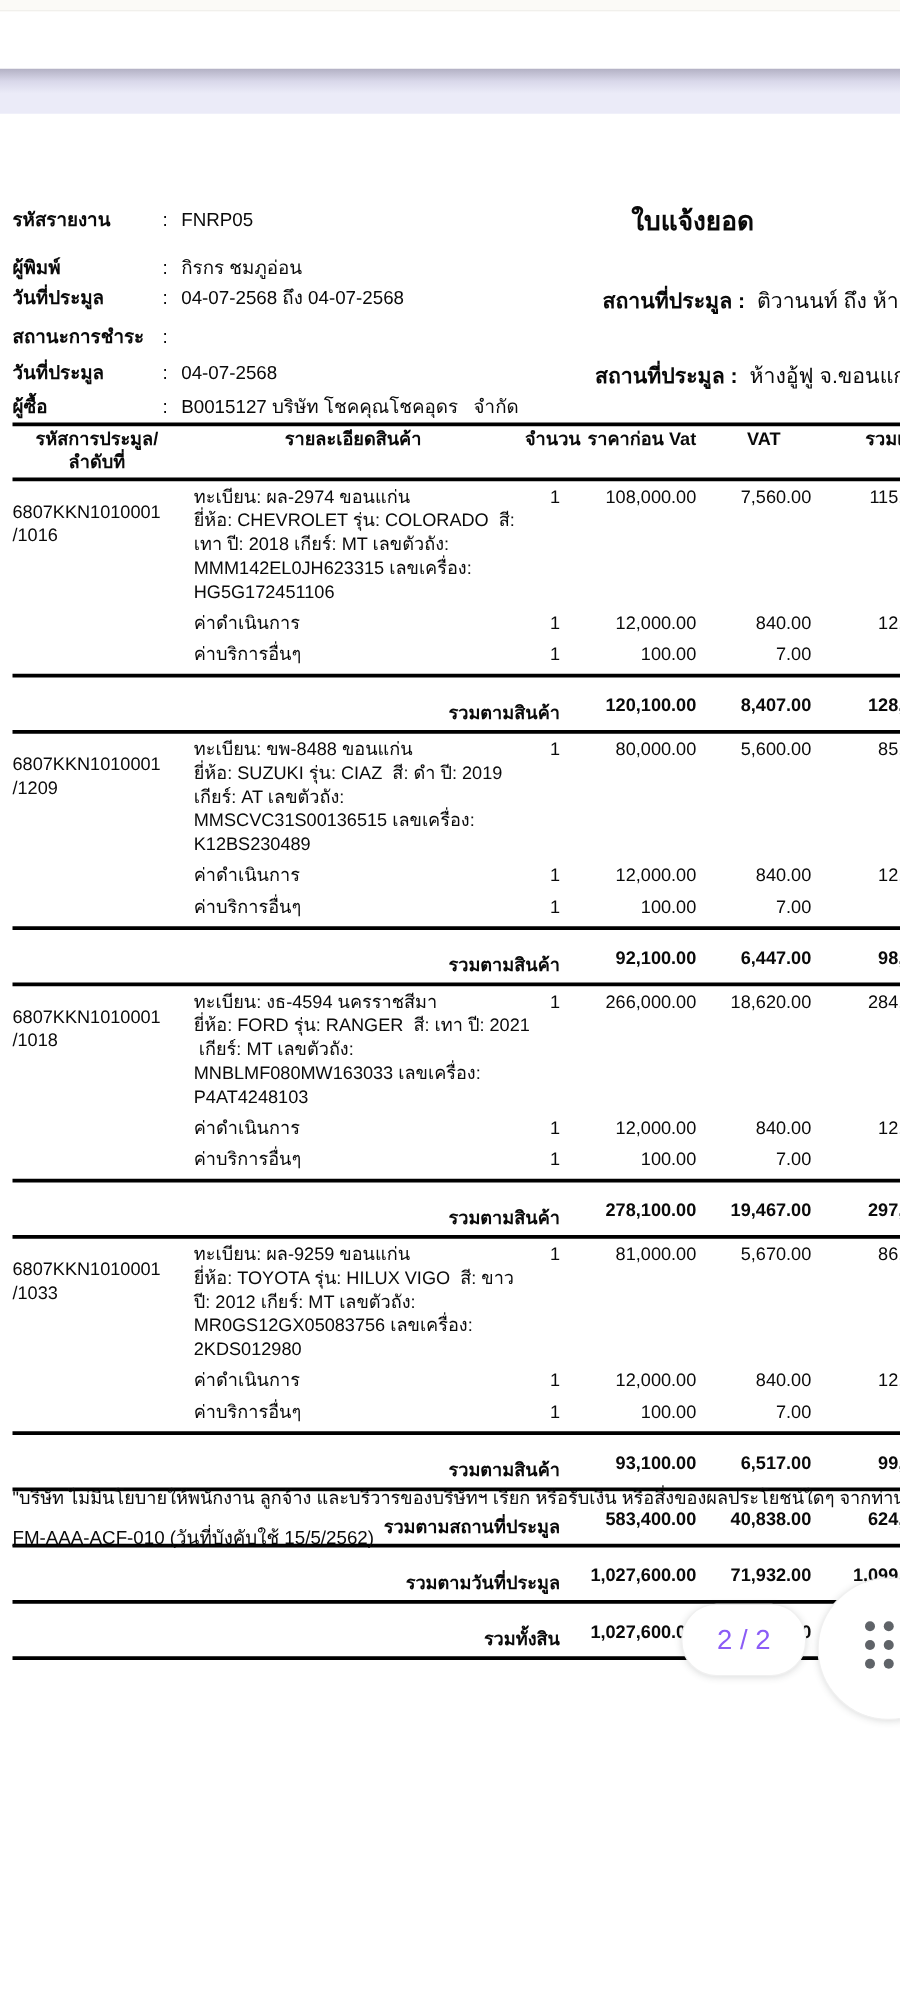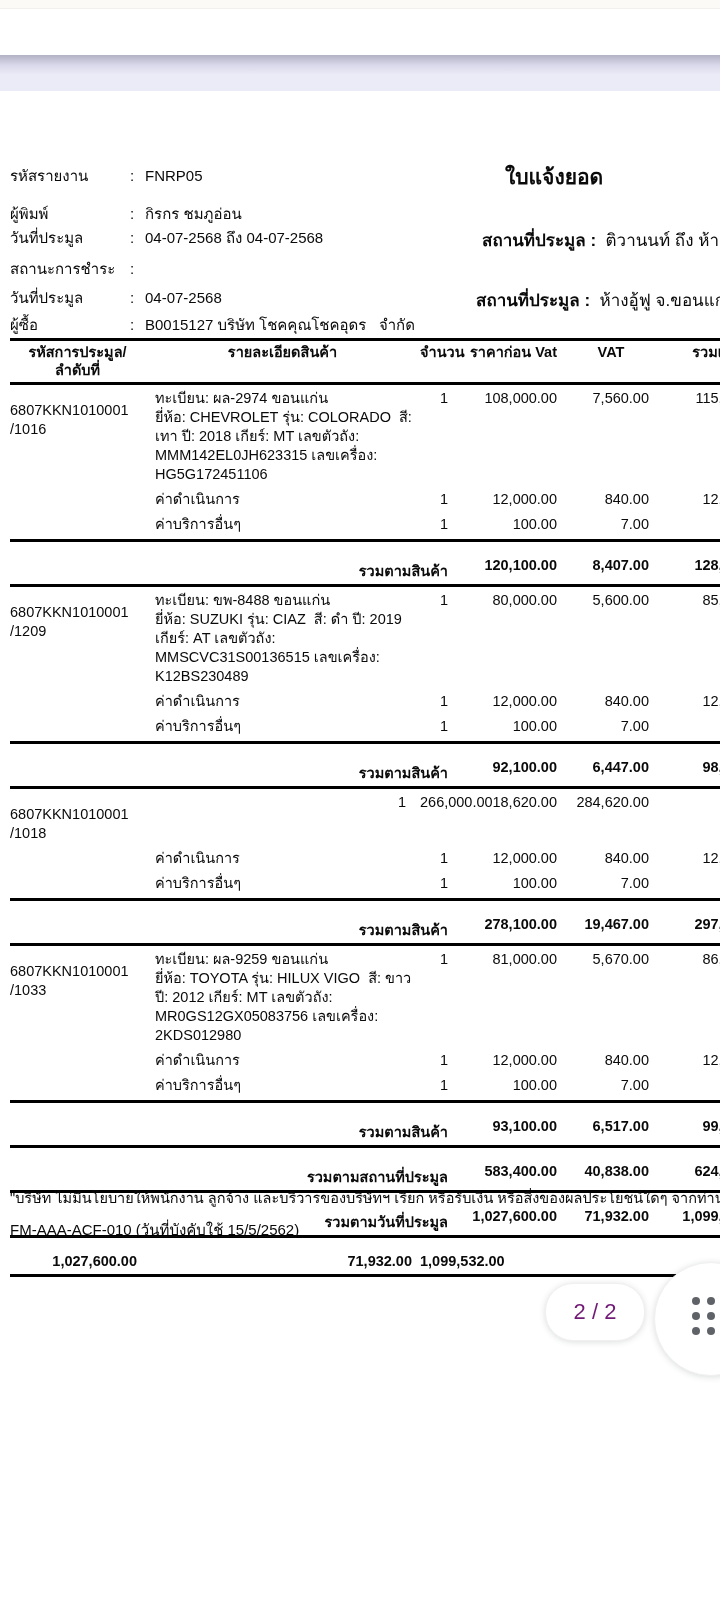--- a/index.html
+++ b/index.html
@@ -3,21 +3,21 @@
 <meta charset="utf-8">
 <style>
   html,body{margin:0;padding:0;width:720px;height:1604px;overflow:hidden;background:#fff;
     font-family:"Liberation Sans", sans-serif;color:#0a0a0a;}
   
   #top-strip{position:absolute;top:0;left:0;width:720px;height:8px;background:#fbfaf7;border-bottom:1px solid #f1f0ec;}
   #page-gap{position:absolute;top:55px;left:0;width:720px;height:36px;
     background:linear-gradient(180deg,#b3b1c4 0%,#d9d8ea 28%,#ebebf8 55%,#ebebf8 100%);}
   
   .hrow{position:absolute;left:10px;font-size:15px;white-space:nowrap;}
-  .hlabel{display:inline-block;width:120px;font-weight:normal;}
+  .hlabel{display:inline-block;width:120px;font-weight:bold;}
   .hcolon{display:inline-block;width:15px;}
   .hval{white-space:pre;}
   .hright{position:absolute;font-size:17px;white-space:nowrap;}
   .hright b{font-weight:bold;}
   #doc-title{position:absolute;left:505px;top:160px;font-size:21px;font-weight:bold;}
   
   #tbl{position:absolute;top:338px;left:10px;width:765px;font-size:14.5px;}
   .r{display:grid;grid-template-columns:135px 275px 42px 103px 92px 118px;align-items:start;}
   .c-code{text-align:left;line-height:19px;margin-top:12px;}
   .c-desc{padding-left:10px;}
@@ -32,21 +32,21 @@
   .subtotal .lab,.gtotal .lab{grid-column:1 / span 3;text-align:right;padding-right:14px;line-height:22px;white-space:nowrap;}
   .subtotal .c-num,.gtotal .c-num{line-height:22px;padding-top:2px;padding-bottom:2px;margin-top:10px;}
   .subtotal .lab,.gtotal .lab{padding-top:18px;padding-bottom:2px;}
   .gtotal{border-bottom:3px solid #000;font-weight:bold;}
   
   #disclaimer{position:absolute;left:10px;top:1186px;width:880px;font-size:14.5px;white-space:pre;}
   #form-code{position:absolute;left:10px;top:1218px;font-size:15px;white-space:nowrap;text-decoration:underline;}
   
   #page-pill{position:absolute;left:545px;top:1283px;width:98px;height:56px;border-radius:28px;
     background:#fff;border:1px solid #f0f0f0;box-shadow:0 1px 6px rgba(60,64,67,.18);
-    display:flex;align-items:center;justify-content:center;font-size:22px;color:#701a75;}
+    display:flex;align-items:center;justify-content:center;font-size:22px;color:#8b5cf6;}
   #grid-fab{position:absolute;left:654px;top:1262px;width:112px;height:112px;border-radius:50%;
     background:#fff;border:1px solid #f0f0f0;box-shadow:0 1px 6px rgba(60,64,67,.18);}
   .dot{position:absolute;width:8px;height:8px;border-radius:50%;background:#5f6368;}
 </style>
 </head>
 <body>
 
 <div id="top-strip"></div>
 <div id="page-gap"></div>
 
@@ -170,20 +170,27 @@
           <div class="c-num">6,447.00</div>
           <div class="c-num">98,547.00</div>
         </div>
       </div>
       <div>
         <div class="r item-top">
           <div class="c-code">
             <div>6807KKN1010001</div>
             <div>/1018</div>
           </div>
+          <div class="c-desc">
+            <div class="dline">ทะเบียน: งธ-4594 นครราชสีมา</div>
+            <div class="dline">ยี่ห้อ: FORD รุ่น: RANGER  สี: เทา ปี: 2021</div>
+            <div class="dline"> เกียร์: MT เลขตัวถัง:</div>
+            <div class="dline">MNBLMF080MW163033 เลขเครื่อง:</div>
+            <div class="dline">P4AT4248103</div>
+          </div>
           <div class="c-qty">1</div>
           <div class="c-num">266,000.00</div>
           <div class="c-num">18,620.00</div>
           <div class="c-num">284,620.00</div>
         </div>
         <div class="r fee-row">
           <div class="c-code"></div>
           <div class="c-desc dline">ค่าดำเนินการ</div>
           <div class="c-qty">1</div>
           <div class="c-num">12,000.00</div>
@@ -252,20 +259,21 @@
         <div class="c-num">40,838.00</div>
         <div class="c-num">624,238.00</div>
       </div>
       <div class="r gtotal">
         <div class="lab">รวมตามวันที่ประมูล</div>
         <div class="c-num">1,027,600.00</div>
         <div class="c-num">71,932.00</div>
         <div class="c-num">1,099,532.00</div>
       </div>
       <div class="r gtotal">
+        <div class="lab">รวมทั้งสิน</div>
         <div class="c-num">1,027,600.00</div>
         <div class="c-num">71,932.00</div>
         <div class="c-num">1,099,532.00</div>
       </div>
     </div>
 </div>
 
 <div id="disclaimer">"บริษัท ไม่มีนโยบายให้พนักงาน ลูกจ้าง และบริวารของบริษัทฯ เรียก หรือรับเงิน หรือสิ่งของผลประโยชน์ใดๆ จากท่านหรือผู้</div>
 <div id="form-code">FM-AAA-ACF-010 (วันที่บังคับใช้ 15/5/2562)</div>
 

